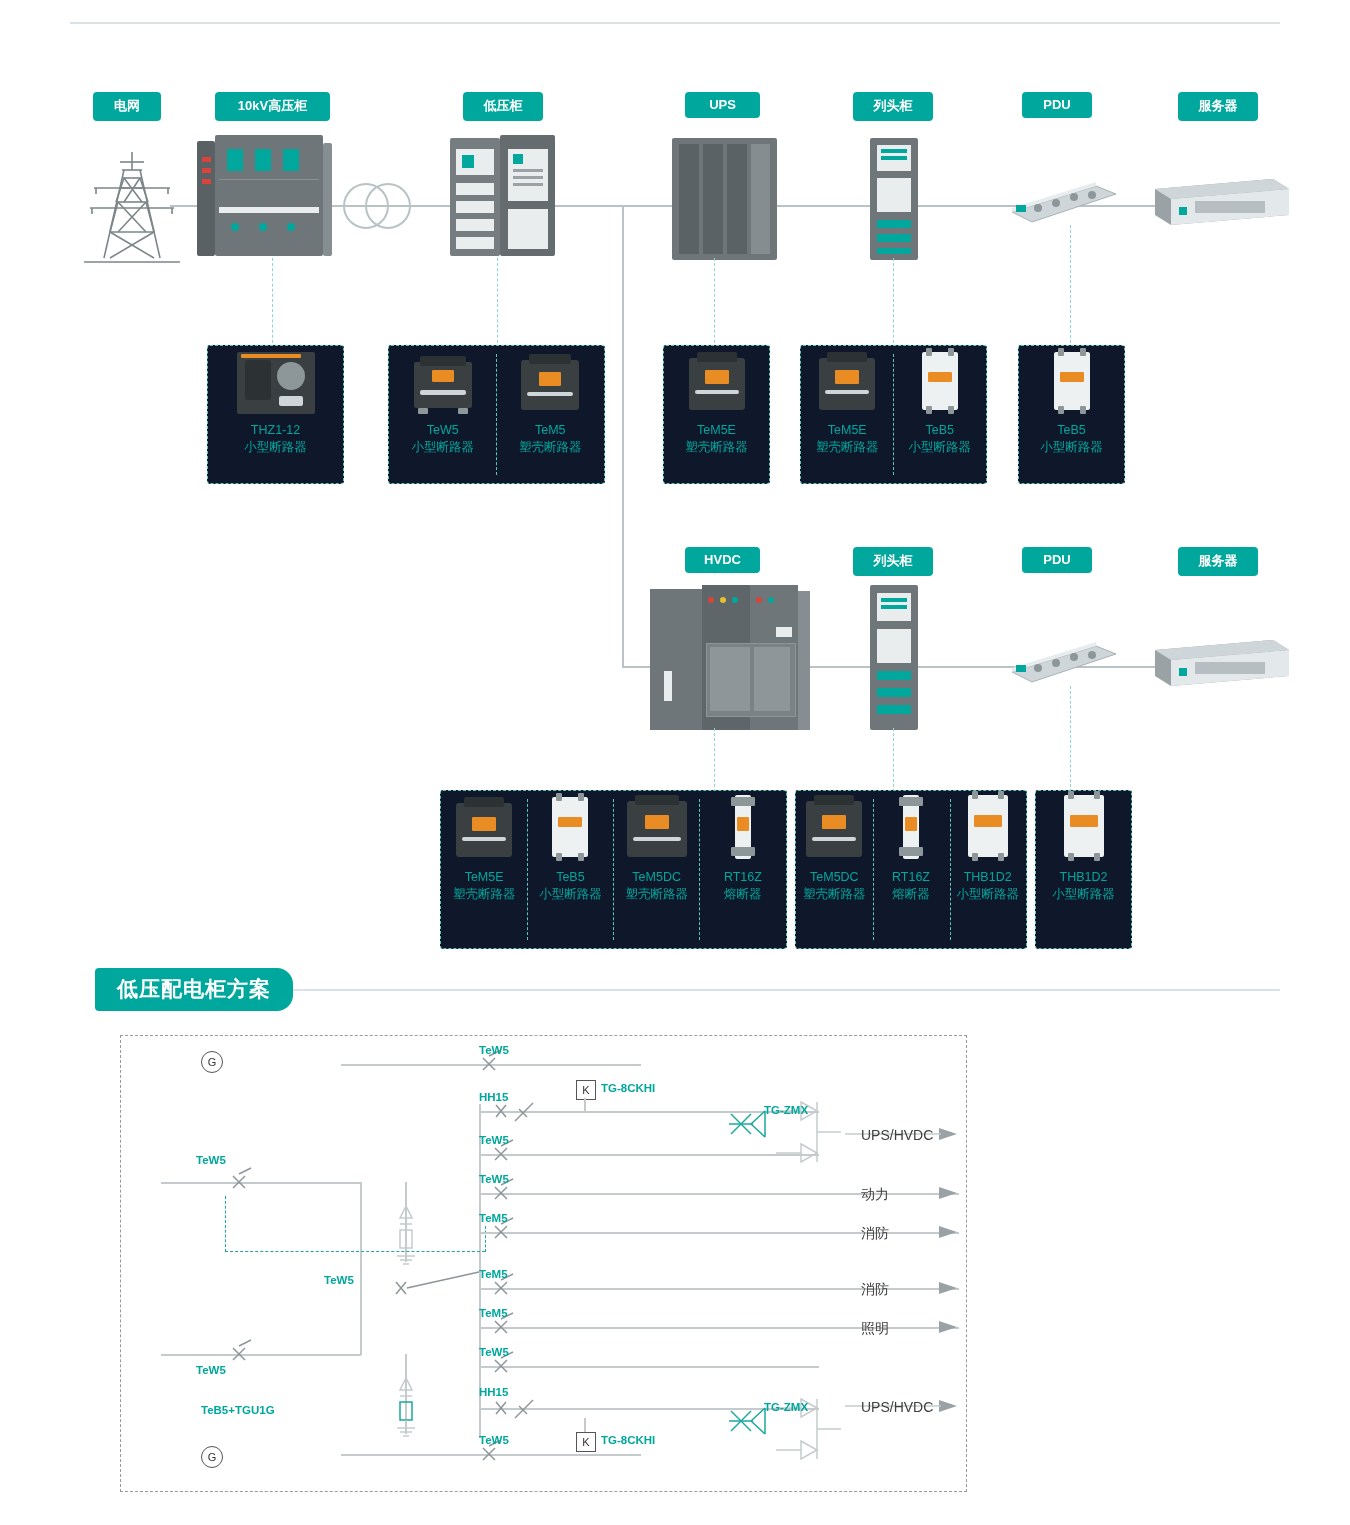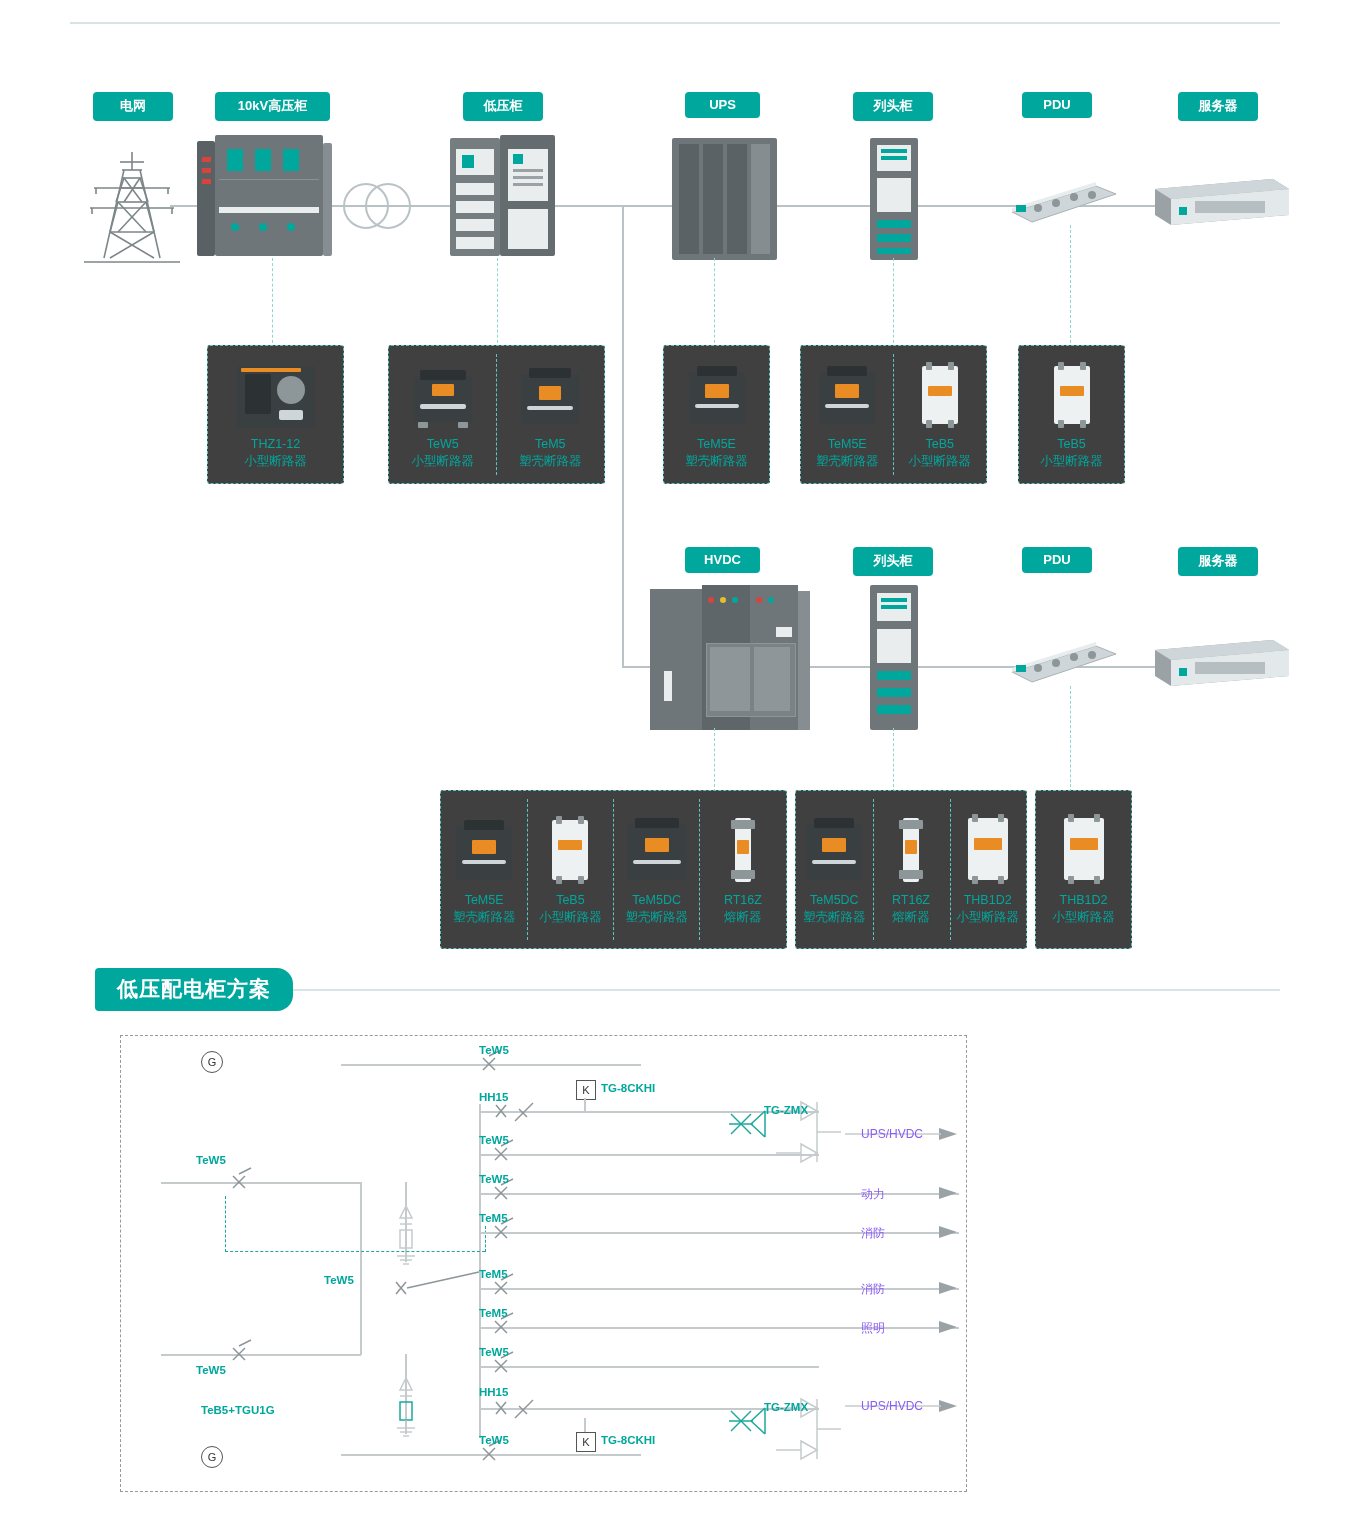--- a/index.html
+++ b/index.html
@@ -22,21 +22,21 @@
     font-size:13px;font-weight:bold;text-align:center;
     padding:5px 0 6px 0;white-space:nowrap;
   }
   
   .hline{position:absolute;height:2px;background:#b9c3c6;}
   .vline{position:absolute;width:2px;background:#b9c3c6;}
   .dline-v{position:absolute;width:0;border-left:1px dashed #8fd5d0;}
   
   .pbox{
     position:absolute;border:1px dashed #5fc6bf;border-radius:3px;
-    background:#404040;display:flex;align-items:center;justify-content:space-around;
+    background:#0f172a;display:flex;align-items:flex-start;justify-content:space-around;
   }
   .pitem{display:flex;flex-direction:column;align-items:center;width:100%;}
   .pitem .cap{font-size:12.5px;color:#00a79d;line-height:17px;text-align:center;margin-top:6px;}
   .pdiv{position:absolute;top:8px;bottom:8px;width:0;border-left:1px dashed #5fc6bf;}
   
   .art{position:relative;}
   
   .cab{background:#6f7679;border-radius:2px;position:relative;}
   
   .acc{position:absolute;background:#00a79d;}
@@ -48,36 +48,36 @@
   .brk-body2{position:absolute;background:#2c3134;border-radius:2px;}
   .brk-or{position:absolute;background:#e98c23;border-radius:1px;}
   .brk-gr{position:absolute;background:#cfd6d9;border-radius:2px;}
   .brk-wh{position:absolute;background:#eef1f2;border-radius:2px;}
   .brk-sh{position:absolute;background:#8d9699;border-radius:1px;}
   
   #schem{position:absolute;left:120px;top:1035px;width:845px;height:455px;
          border:1px dashed #999;background:#fff;}
   .sline{position:absolute;background:#c5cbcd;}
   .slbl{position:absolute;font-size:11.5px;font-weight:bold;color:#00a79d;white-space:nowrap;}
-  .sout{position:absolute;font-size:12px;color:#8b5cf6;white-space:nowrap;}
+  .sout{position:absolute;font-size:14px;color:#404040;white-space:nowrap;}
   .gcirc{position:absolute;width:20px;height:20px;border:1.5px solid #555;border-radius:50%;
          font-size:11px;display:flex;align-items:center;justify-content:center;color:#333;background:#fff;}
   .ksq{position:absolute;width:18px;height:18px;border:1px solid #555;background:#fff;
        font-size:11px;display:flex;align-items:center;justify-content:center;color:#333;}
   .dashg{position:absolute;border-top:1.5px dashed #1aa99c;}
   .dashgv{position:absolute;border-left:1.5px dashed #1aa99c;}
 </style>
 </head>
 <body>
 
 <div class="sec-head" style="left:70px;top:22px;width:1210px;">
   <div class="rule"></div>
 </div>
 
-<div class="stage" style="left:93px;top:92px;width:80px;">电网</div>
+<div class="stage" style="left:93px;top:92px;width:68px;">电网</div>
 <div class="stage" style="left:215px;top:92px;width:115px;">10kV高压柜</div>
 <div class="stage" style="left:463px;top:92px;width:80px;">低压柜</div>
 <div class="stage" style="left:685px;top:92px;width:75px;">UPS</div>
 <div class="stage" style="left:853px;top:92px;width:80px;">列头柜</div>
 <div class="stage" style="left:1022px;top:92px;width:70px;">PDU</div>
 <div class="stage" style="left:1178px;top:92px;width:80px;">服务器</div>
 
 <div class="hline" style="left:170px;top:205px;width:1115px;"></div>
 
 <div class="art" style="position:absolute;left:80px;top:140px;width:105px;height:125px;">

